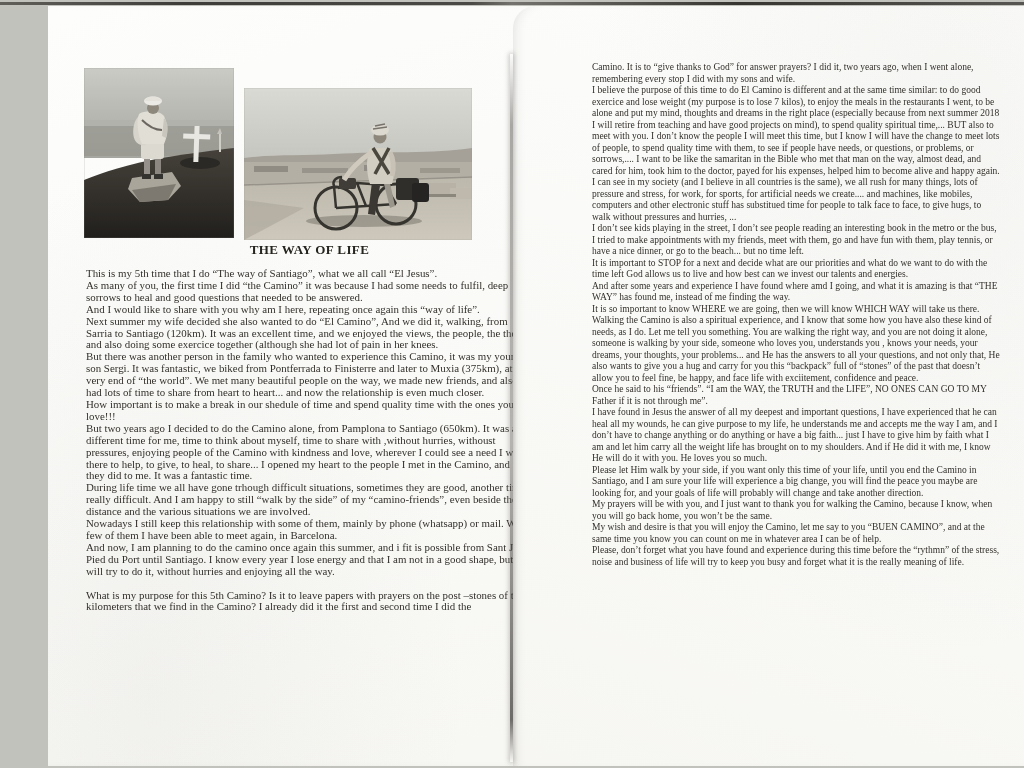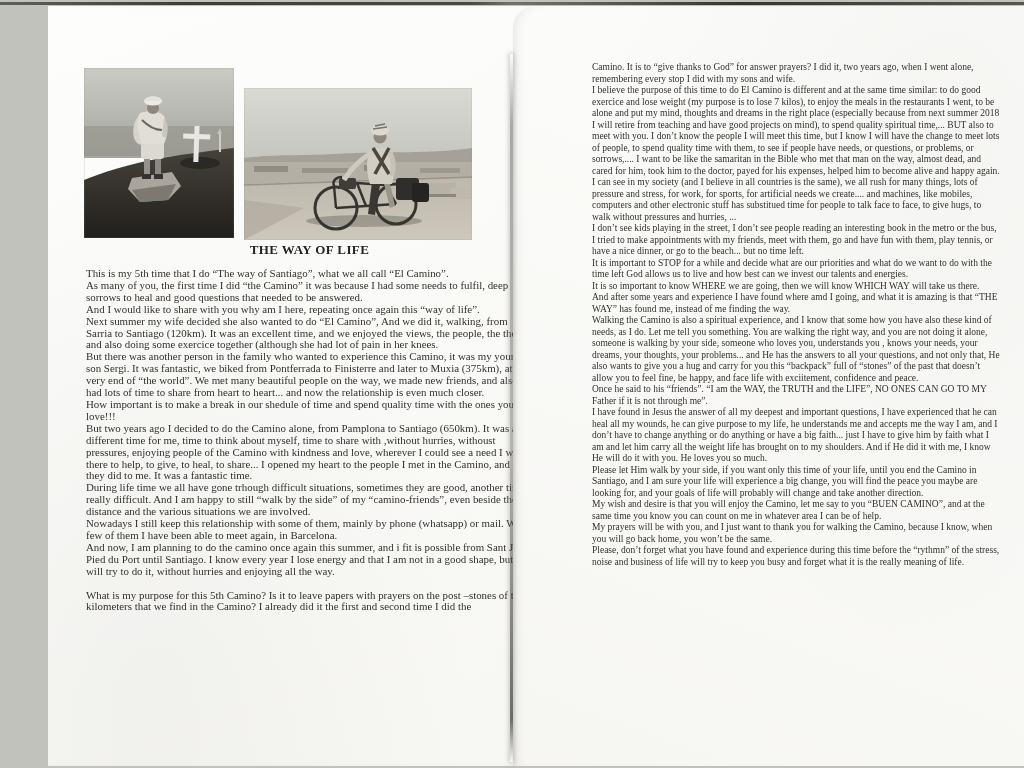--- a/index.html
+++ b/index.html
@@ -161,48 +161,48 @@
         <circle cx="136" cy="49" r="6.5" fill="#8e887c"></circle>
         <ellipse cx="136" cy="42" rx="9" ry="5.5" fill="#dcd9d1"></ellipse>
         <path d="M129,41 L143,39 M131,38 L141,36" stroke="#77736a" stroke-width="1.5" fill="none"></path>
         <rect x="0" y="0" width="228" height="152" fill="none" stroke="#8c8c86" stroke-opacity=".3" stroke-width="1"></rect>
       </svg>
     </div>
 
     <div class="doc-title">THE WAY OF LIFE</div>
 
     <div class="text-col col-left">
-      <p>This is my 5th time that I do “The way of Santiago”, what we all call “El Camino”.</p>
+      <p>This is my 5th time that I do “The way of Santiago”, what we all call “El Jesus”.</p>
       <p>As many of you, the first time I did “the Camino”  it was because I had some needs to fulfil, deep sorrows to heal and good questions that needed to be answered.</p>
       <p>And I would like to share with you why am I here, repeating once again this “way of life”.</p>
       <p>Next summer my wife decided she also wanted to do “El Camino”, And we did it, walking, from Sarria to Santiago (120km). It was an excellent time, and we enjoyed the views, the people, the these and also doing some exercice together (although she had lot of pain in her knees.</p>
       <p>But there was another person in the family who wanted to experience this Camino, it was my youngest son Sergi. It was fantastic, we biked from Pontferrada to Finisterre and later to Muxia (375km), at the very end of “the world”. We met many beautiful people on the way, we made new friends, and also had lots of  time to share from  heart to heart... and now the relationship is even much closer.</p>
       <p>How important is to make a break in our shedule of time and spend quality time with the ones you love!!!</p>
       <p>But two years ago I decided to do the Camino alone, from Pamplona to Santiago (650km). It was a different time for me, time to think about myself, time to share with ,without hurries, withoust pressures, enjoying people of the Camino  with kindness and love,  wherever I could see a need I was there to help, to give, to heal, to share... I opened my heart to the people I met in the Camino, and so they did to me. It was a fantastic time.</p>
       <p>During life time we all have gone trhough difficult situations, sometimes they are good, another times really difficult. And I am happy to still “walk by the side” of my “camino-friends”, even beside the distance and the various situations we are involved.</p>
       <p>Nowadays I still keep this relationship with some of  them, mainly by phone (whatsapp) or mail. With few of them I have been able to meet again, in Barcelona.</p>
       <p>And now, I am planning to do the camino once again  this summer, and i fit is possible from Sant Jean  Pied du Port until Santiago. I know every year I lose energy and that I am not in a good shape, but I will try to do it, without hurries and enjoying all the way.</p>
       <p class="gap">What is my purpose for this 5th Camino? Is it to leave papers with prayers on the post –stones of the kilometers that we find in the Camino? I already did it the first and second time I did the</p>
     </div>
   </div>
 
   <div class="page page-right">
     <div class="text-col col-right">
       <p>Camino. It is to “give thanks to God” for answer prayers? I did it, two years ago, when I went alone, remembering every stop I did with my sons and wife.</p>
       <p>I believe the purpose of this time to do El Camino is different and at the same time similar: to do good exercice and lose weight (my purpose is to lose 7 kilos), to enjoy the meals in the restaurants I went, to be alone and put my mind, thoughts and dreams in the right place (especially because from next summer 2018 I will retire from teaching and have good projects on mind), to spend quality spiritual time,... BUT also to meet with you. I don’t know the people I will meet this time, but I know I will have the change to meet lots of people, to spend quality time with them, to see if people have needs, or questions, or problems, or sorrows,.... I want to be like the samaritan in the Bible who met that man on the way, almost dead, and cared for him, took him to the doctor, payed for his expenses, helped him to become alive and happy again.</p>
       <p>I can see in my society (and I believe in all countries is the same), we all rush for many things, lots of pressure and stress, for work, for sports, for artificial needs we create.... and machines, like mobiles, computers and other electronic stuff has substitued time for people to talk face to face, to give hugs, to walk without pressures and hurries, ...</p>
       <p>I don’t see kids playing in the street, I don’t see people reading an interesting book in the  metro or the bus, I tried to make appointments with my friends, meet with  them, go and have fun with them, play tennis, or have a nice dinner, or go to the beach... but no time left.</p>
-      <p>It is important to STOP for a while and  decide what are our priorities and what do we want to do with the time left God allows us to live and how best can we invest our talents and  energies.</p>
+      <p>It is important to STOP for a next and  decide what are our priorities and what do we want to do with the time left God allows us to live and how best can we invest our talents and  energies.</p>
+      <p>And after some years and experience I have found where amd I going, and what it is amazing is that “THE WAY” has found me, instead of me finding the way.</p>
       <p>It is so important to know WHERE  we are going, then we will know WHICH WAY  will take us there.</p>
-      <p>And after some years and experience I have found where amd I going, and what it is amazing is that “THE WAY” has found me, instead of me finding the way.</p>
       <p>Walking the Camino is also a spiritual experience, and I know that some how you have also these kind of needs, as I do. Let me tell you something. You are walking the right way, and you are not doing it  alone, someone is walking by your side, someone who loves you, understands you , knows your needs, your dreams, your thoughts, your problems... and He has the answers to all your questions, and not only that, He also wants to give you a hug and carry for you this “backpack” full of “stones” of the past that doesn’t allow you to feel fine, be happy, and face life with exciitement, confidence and peace.</p>
       <p>Once he said to his “friends”. “I am the WAY, the TRUTH and the LIFE”, NO ONES CAN GO TO MY Father if it is not through me”.</p>
       <p>I have found in Jesus the answer of all my deepest and important questions, I have experienced that he can heal all my wounds,  he can give purpose to my life, he understands me and accepts me the way I am, and I don’t have to change anything or do anything or have a big faith... just I have to give him by faith what I am and let him carry all the weight life has brought on to my shoulders. And if He did it with me, I know He will do it with you. He loves you so much.</p>
       <p>Please let Him walk by your side, if you want only this time of your life, until you end the Camino in Santiago, and I am  sure your life will experience a big change, you will find the peace you maybe are looking for, and your goals of life will probably will change and take another direction.</p>
+      <p>My prayers will be with you, and I just want to thank you for walking the Camino, because I know, when you will go back home, you won’t be the same.</p>
       <p>My wish and desire is that you will enjoy the Camino, let me say to you “BUEN CAMINO”, and at the same time you know you can  count on me in whatever area I can be of help.</p>
-      <p>My prayers will be with you, and I just want to thank you for walking the Camino, because I know, when you will go back home, you won’t be the same.</p>
       <p>Please, don’t forget what you have found and experience during this time before the “rythmn” of the stress, noise and business of life will try to keep you busy and forget what it is the really meaning of life.</p>
     </div>
   </div>
 
   <div class="top-edge-line"></div>
   <div class="seam-line"></div>
 </div>
 
 </body></html>

